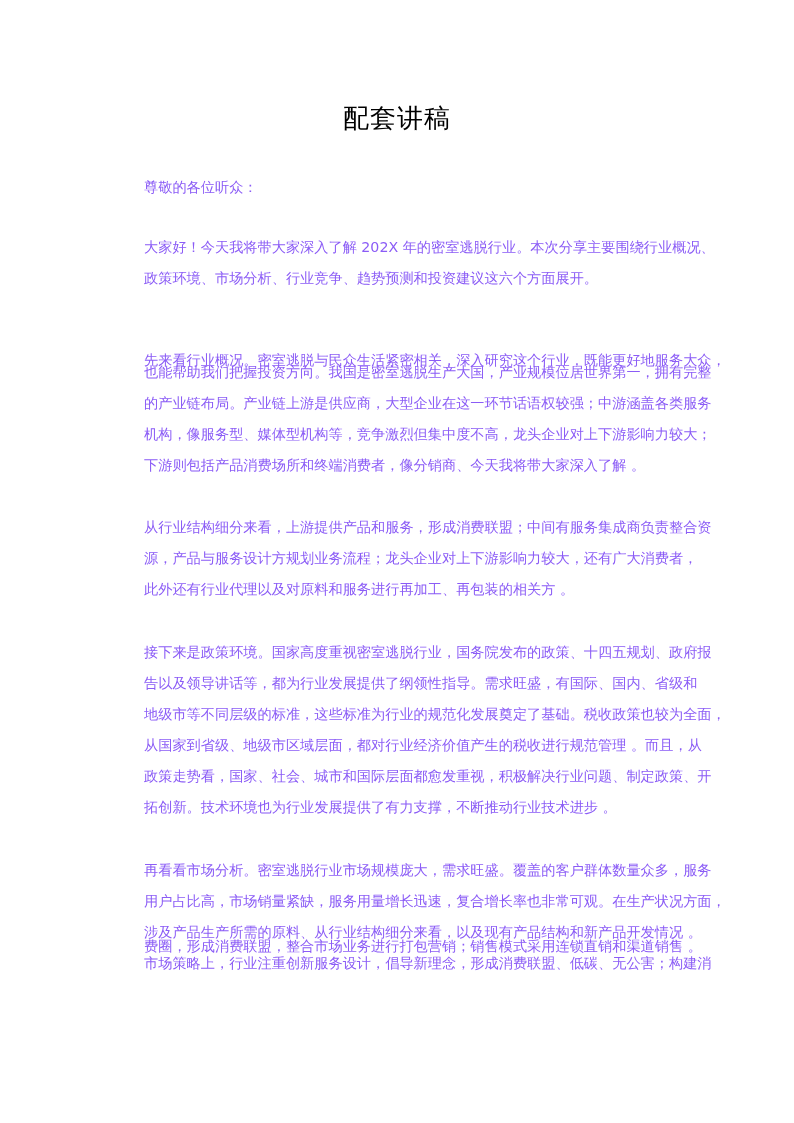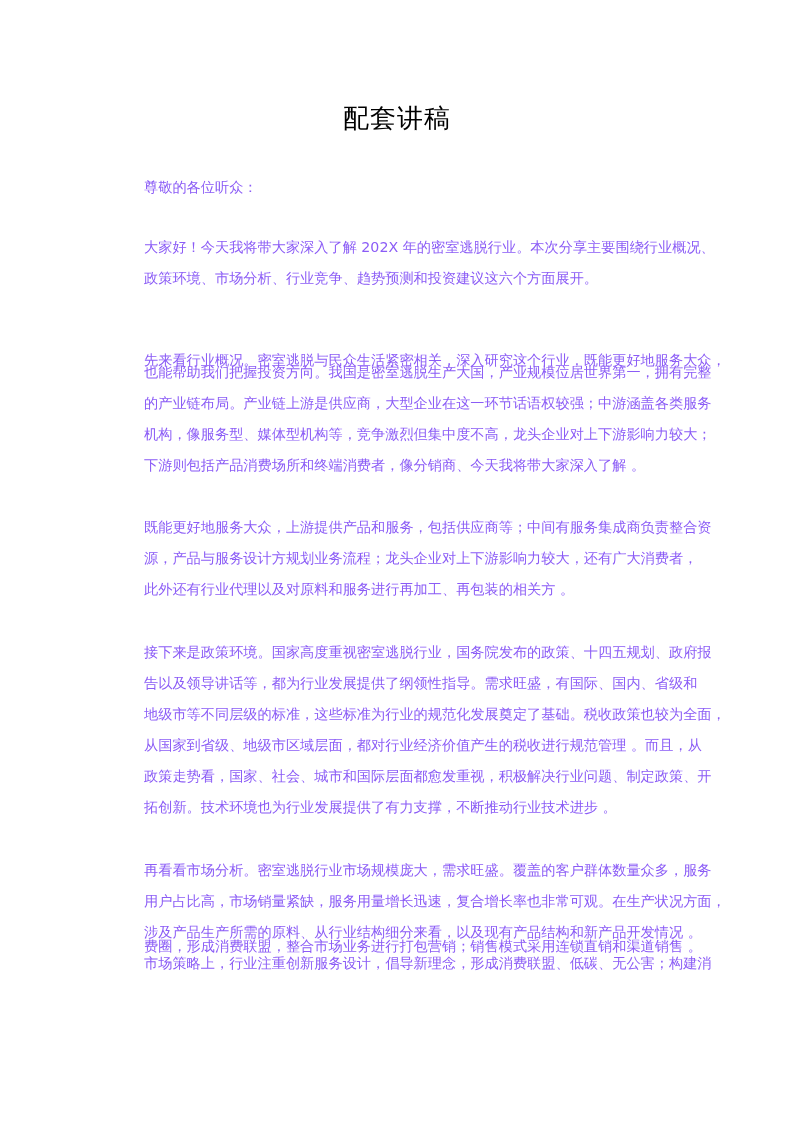--- a/index.html
+++ b/index.html
@@ -62,21 +62,21 @@
 
   <div>
     <div class="line" style="top:350px">先来看行业概况。密室逃脱与民众生活紧密相关，深入研究这个行业，既能更好地服务大众，</div>
     <div class="line" style="top:362px">也能帮助我们把握投资方向。我国是密室逃脱生产大国，产业规模位居世界第一，拥有完整</div>
     <div class="line" style="top:393px">的产业链布局。产业链上游是供应商，大型企业在这一环节话语权较强；中游涵盖各类服务</div>
     <div class="line" style="top:424px">机构，像服务型、媒体型机构等，竞争激烈但集中度不高，龙头企业对上下游影响力较大；</div>
     <div class="line" style="top:455px">下游则包括产品消费场所和终端消费者，像分销商、今天我将带大家深入了解 。</div>
   </div>
 
   <div>
-    <div class="line" style="top:517px">既能更好地服务大众，上游提供产品和服务，包括供应商等；中间有服务集成商负责整合资</div>
+    <div class="line" style="top:517px">从行业结构细分来看，上游提供产品和服务，形成消费联盟；中间有服务集成商负责整合资</div>
     <div class="line" style="top:548px">源，产品与服务设计方规划业务流程；龙头企业对上下游影响力较大，还有广大消费者，</div>
     <div class="line" style="top:579px">此外还有行业代理以及对原料和服务进行再加工、再包装的相关方 。</div>
   </div>
 
   <div>
     <div class="line" style="top:642px">接下来是政策环境。国家高度重视密室逃脱行业，国务院发布的政策、十四五规划、政府报</div>
     <div class="line" style="top:673px">告以及领导讲话等，都为行业发展提供了纲领性指导。需求旺盛，有国际、国内、省级和</div>
     <div class="line" style="top:704px">地级市等不同层级的标准，这些标准为行业的规范化发展奠定了基础。税收政策也较为全面，</div>
     <div class="line" style="top:735px">从国家到省级、地级市区域层面，都对行业经济价值产生的税收进行规范管理 。而且，从</div>
     <div class="line" style="top:766px">政策走势看，国家、社会、城市和国际层面都愈发重视，积极解决行业问题、制定政策、开</div>

